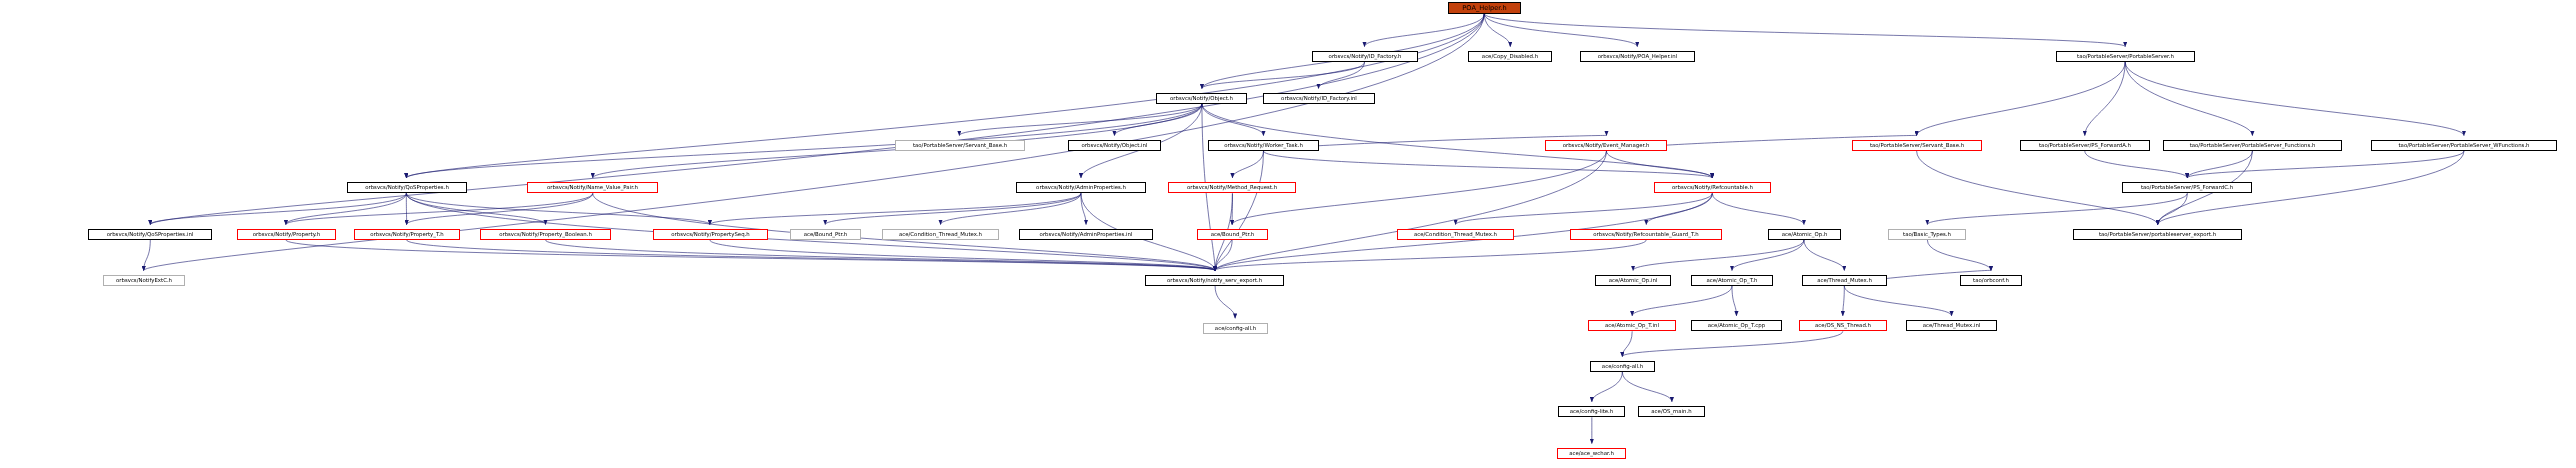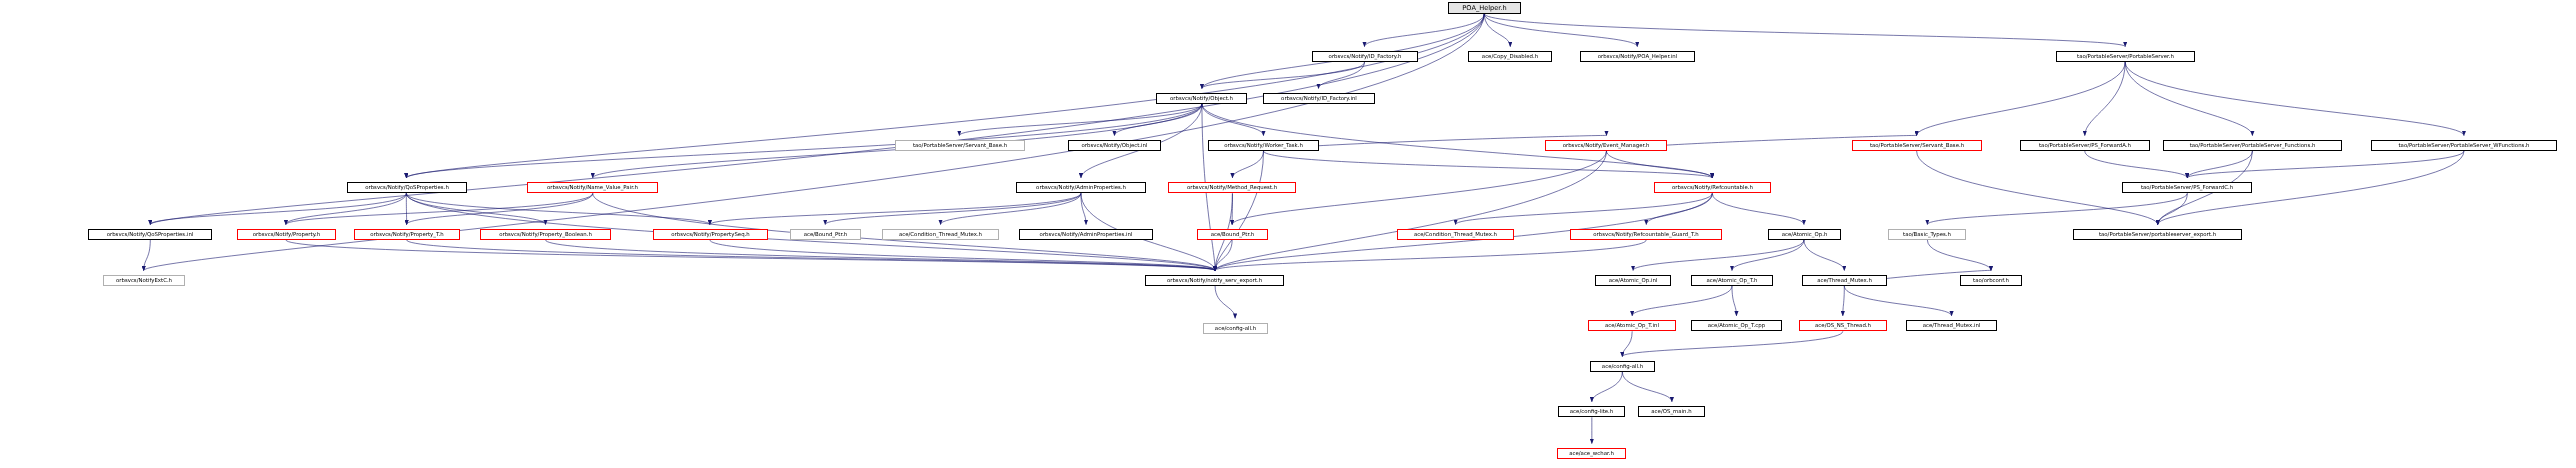--- a/index.html
+++ b/index.html
@@ -32,21 +32,21 @@
     justify-content: center;
     white-space: nowrap;
     background: #ffffff;
     border: 0.6px solid #000000;
     color: #000000;
     line-height: 1;
     padding: 0 2.4px;
     cursor: pointer;
   }
   .node.root {
-    background: #e5e5e5;
+    background: #c2410c;
     border: 0.6px solid #000000;
   }
   .node.red {
     border: 0.6px solid #ff0000;
   }
   .node.gray {
     border: 0.6px solid #b0b0b0;
   }
   .node-label {
     display: block;

